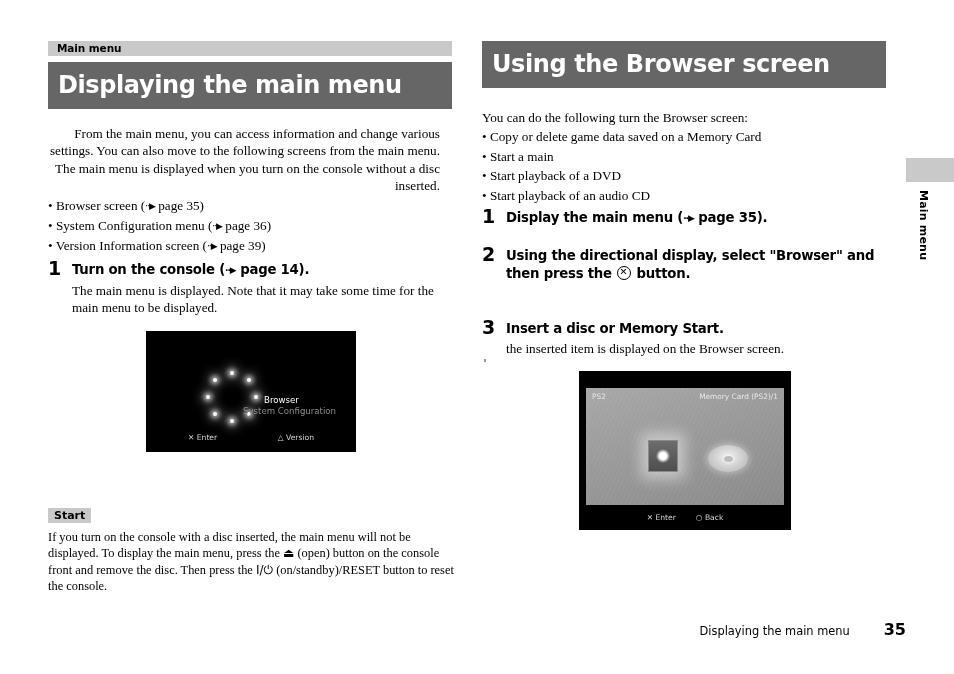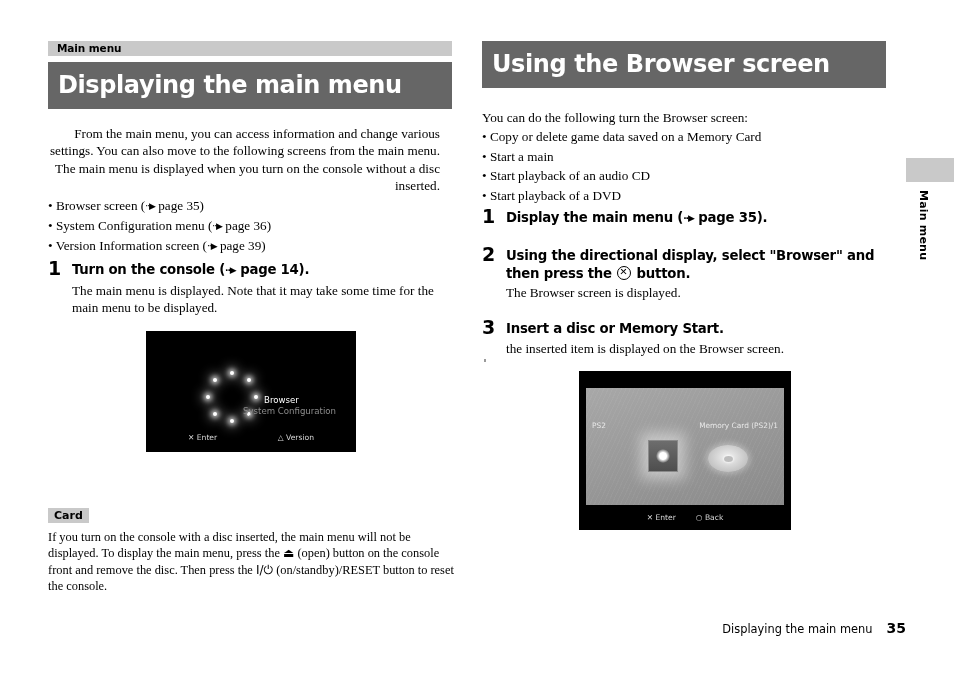--- a/index.html
+++ b/index.html
@@ -233,21 +233,20 @@
         rgba(0,0,0,0.0) 1px,
         rgba(0,0,0,0.0) 4px),
       linear-gradient(160deg, #a8a8a8 0%, #9a9a9a 45%, #8a8a8a 100%);
   }
   .browser-label {
     position: absolute;
     font-family: "DejaVu Sans", sans-serif;
     font-size: 7.4px;
     color: #e8e8e8;
     white-space: nowrap;
-    margin-top: 29px;
   }
   .browser-label.tl { left: 6px;  top: 4px; }
   .browser-label.tr { right: 6px; top: 4px; }
 
   .icon-card {
     position: absolute;
     left: 62px;
     top: 52px;
     width: 28px;
     height: 30px;
@@ -316,21 +315,22 @@
     right: 48px;
     top: 620px;
     font-family: "DejaVu Sans", sans-serif;
     font-size: 11.4px;
     display: flex;
     align-items: baseline;
     gap: 14px;
   }
   .footer .pg {
     font-weight: bold;
-    font-size: 14px;
+    font-size: 16px;
+    margin-left: 20px;
   }
 
   .speck {
     position: absolute;
     left: 484px;
     top: 359px;
     width: 2px;
     height: 3px;
     background: #9a9a9a;
   }
@@ -369,51 +369,50 @@
     <i style="left:9px;  top:7px;"></i>
   </div>
   <div class="menu-item sel">Browser</div>
   <div class="menu-item dim">System Configuration</div>
   <div class="hints">
     <span>✕ Enter</span>
     <span>△ Version</span>
   </div>
 </div>
 
-<div class="note-tag">Card</div>
+<div class="note-tag">Start</div>
 <div class="note-text">
   <span>If you turn on the console with a disc inserted, the main menu will not be displayed.</span>
   <span>To display the main menu, press the </span><span class="sym">⏏</span><span> (open) button on the console front and</span>
   <span>remove the disc. Then press the </span><span class="sym">I/⏻</span><span> (on/standby)/RESET button to reset the console.</span>
 </div>
 
 <div class="title-bar title-bar-right">Using the Browser screen</div>
 
 <div class="para" style="left:482px; top:109px;">You can do the following turn the Browser screen:</div>
 
 <div class="bullets" style="left:482px; top:127px; line-height:19.6px;">
   <div>• Copy or delete game data saved on a Memory Card</div>
   <div>• Start a main</div>
+  <div>• Start playback of a DVD</div>
   <div>• Start playback of an audio CD</div>
-  <div>• Start playback of a DVD</div>
 </div>
 
 <div class="step" style="left:482px; top:209px;">
   <div class="step-num">1</div>
   <div class="step-head">
     <span>Display the main menu (</span><span class="xref">··▶</span><span> page 35).</span>
   </div>
 </div>
 
 <div class="step" style="left:482px; top:247px;">
   <div class="step-num">2</div>
   <div class="step-head">
     <span>Using the directional display, select "Browser" and then press the </span><span class="btn-circle"></span><span> button.</span>
   </div>
-  <div class="step-body">The Browser screen is displayed.</div>
 </div>
 
 <div class="step" style="left:482px; top:320px;">
   <div class="step-num">3</div>
   <div class="step-head">Insert a disc or Memory Start.</div>
   <div class="step-body">the inserted item is displayed on the Browser screen.</div>
 </div>
 
 <div class="speck"></div>
 

